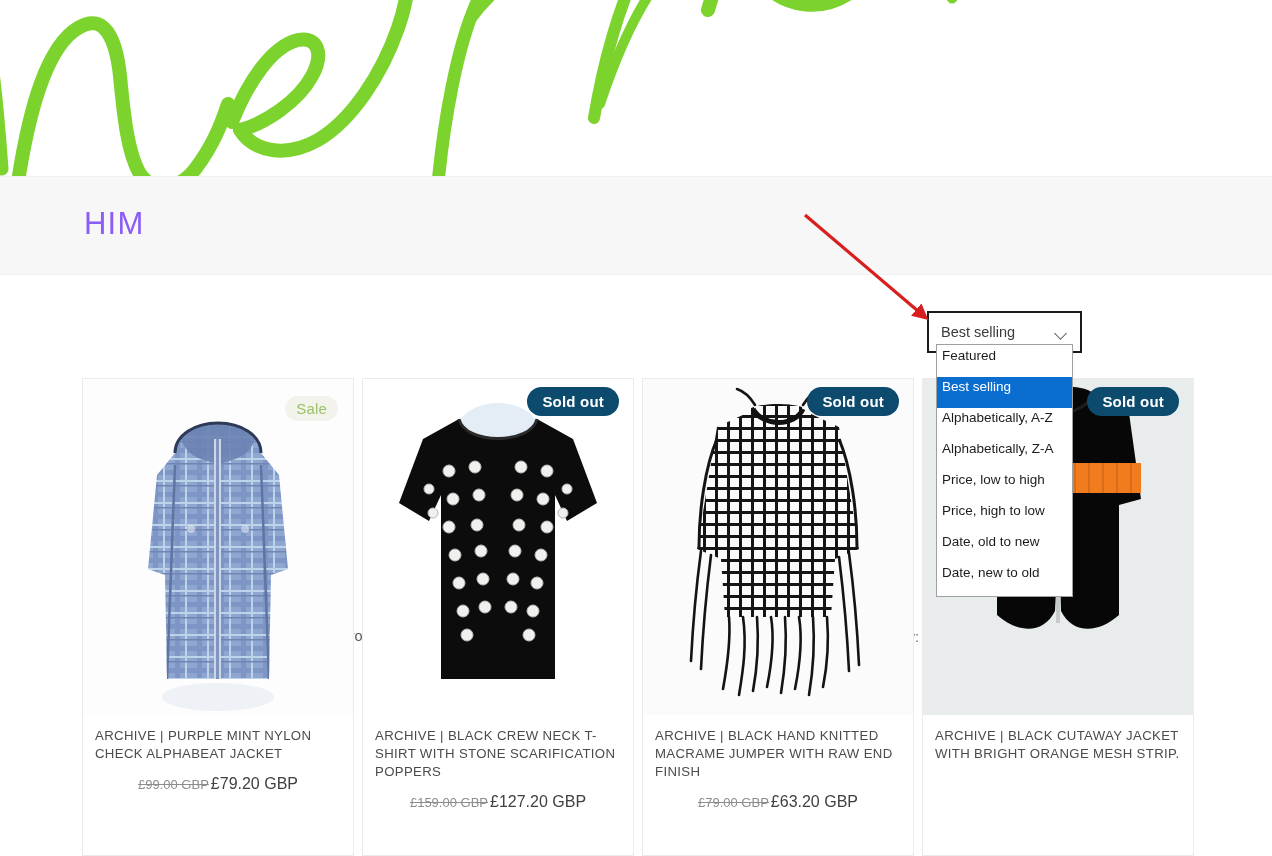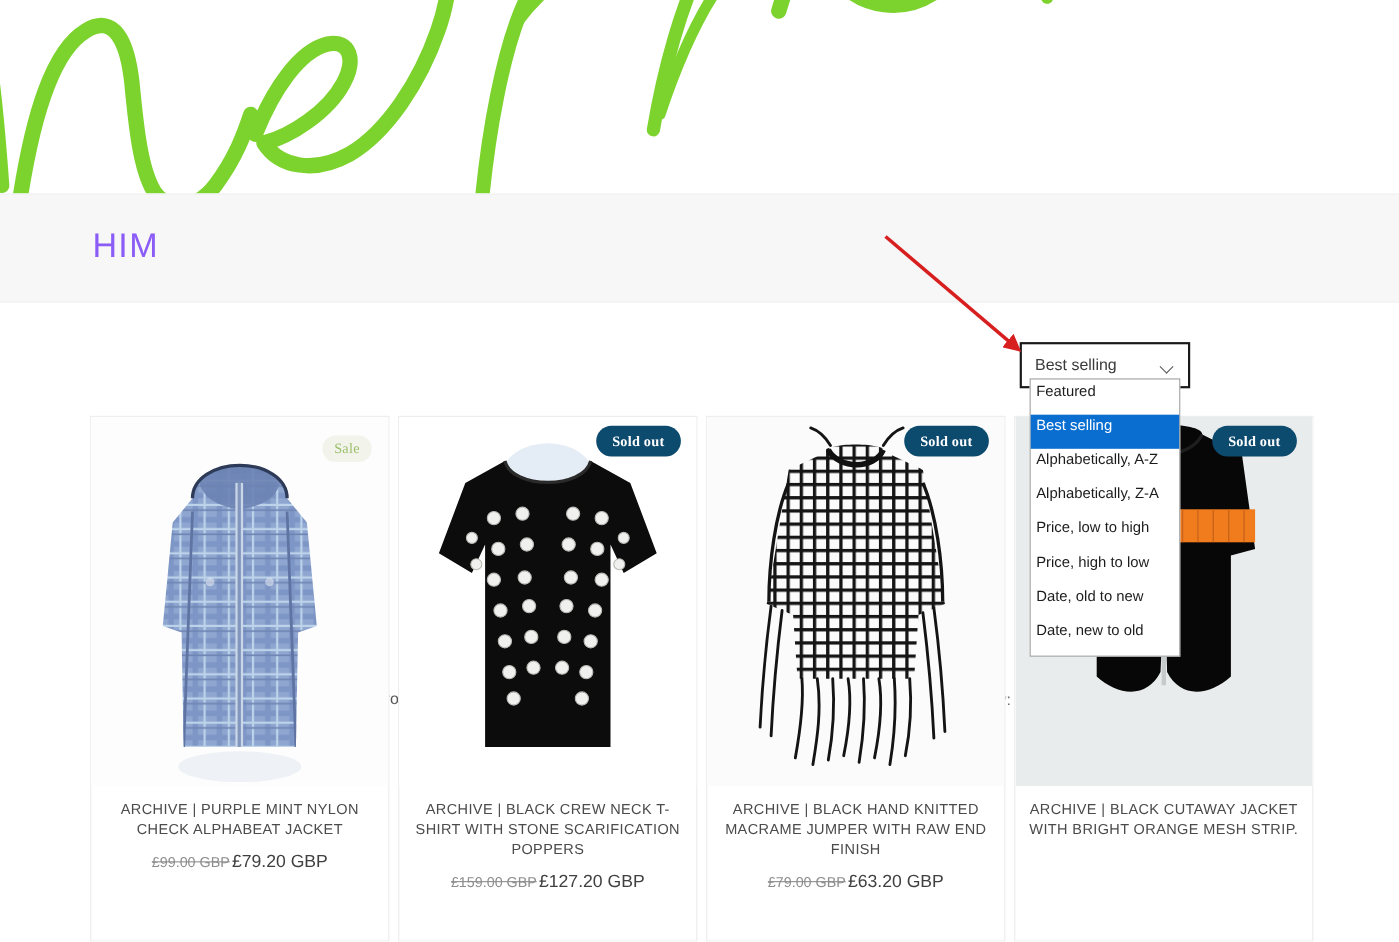--- a/index.html
+++ b/index.html
@@ -120,39 +120,38 @@
   .card-media {
     position:relative;
     height:336px;
     overflow:hidden;
     background:#ffffff;
   }
   .card-media svg { display:block; }
 
   .badge {
     position:absolute; z-index:5;
-    font-size:13px; font-weight:600;
+    font-size:15px; font-weight:600;
     letter-spacing:.2px;
     white-space:nowrap;
-    font-family:Liberation Serif, serif;
   }
   .badge-sale {
     right:15px; top:17px;
     color:#9cbf6a;
     background:#f2f4ec;
     padding:4px 11px; border-radius:14px;
     font-weight:400;
   }
   .badge-soldout {
     right:14px; top:8px;
     color:#ffffff; background:#0c4a6e;
     padding:6px 15px; border-radius:16px;
   }
 
-  .card-info { padding:12px 12px 0 12px; text-align:center; }
+  .card-info { padding:12px 12px 0 12px; text-align:left; }
   .card-title {
     font-size:13.2px; color:#4b4b4b;
     letter-spacing:.35px; line-height:18px;
     text-transform:uppercase;
   }
   .card-price {
     margin-top:12px;
     font-size:15.5px; color:#2b2b2b;
     display:flex; justify-content:center; align-items:baseline; gap:2px;
   }

